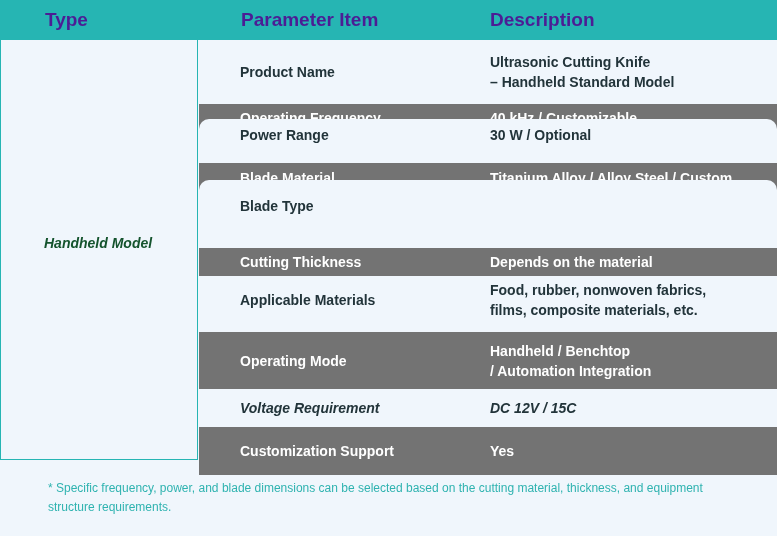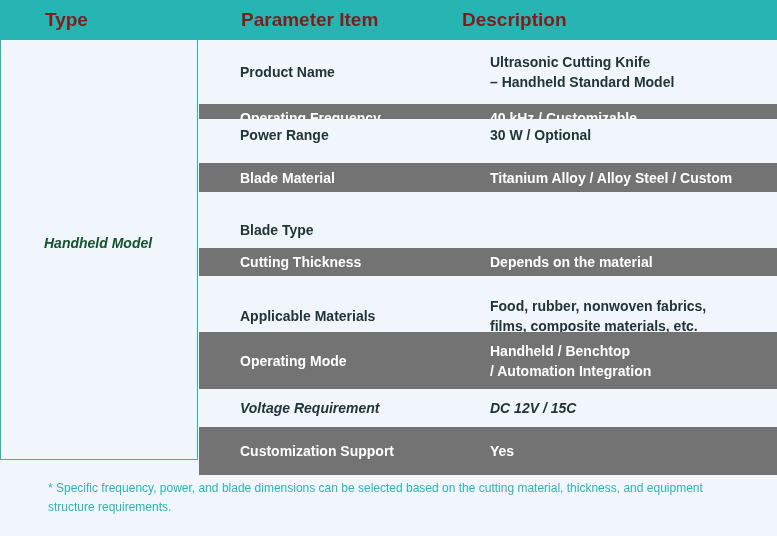--- a/index.html
+++ b/index.html
@@ -1,37 +1,37 @@
 <!DOCTYPE html>
 <html><head>
 <meta charset="utf-8">
 <style>
   html, body { margin:0; padding:0; }
   body { width:777px; height:536px; background:#f0f6fc; font-family:"Liberation Sans","DejaVu Sans",sans-serif; overflow:hidden; position:relative; }
   .header { position:absolute; left:0; top:0; width:777px; height:40px; background:#26b5b3; }
-  .hcell { position:absolute; top:0; height:40px; line-height:40px; font-size:19px; font-weight:bold; color:#7f1d1d; }
+  .hcell { position:absolute; top:0; height:40px; line-height:40px; font-size:19px; font-weight:bold; color:#4c1d95; }
   .left { position:absolute; left:0; top:40px; width:198px; height:420px; border-left:1.5px solid #26b5b3; border-right:1.5px solid #26b5b3; border-bottom:1.5px solid #26b5b3; box-sizing:border-box; background:#f0f6fc; }
   .type-label { position:absolute; left:44px; top:235px; font-size:14px; font-weight:bold; color:#14532d;font-style:italic; }
   .row { position:absolute; left:199px; width:578px; }
   .row.teal { background:#737373; }
-  .row.light { background:#f0f6fc; }
+  .row.light { background:#f0f6fc;border-radius:10px; }
   .cell { position:absolute; top:0; bottom:0; display:flex; align-items:center; font-size:14px; font-weight:bold; line-height:20px; }
   .param { left:41px; width:240px; }
   .desc { left:291px; width:285px; }
   .row.teal .cell { color:#ffffff; }
   .row.light .cell { color:#22343a; }
   .footer { position:absolute; left:48px; top:479px; width:680px; font-size:12px; line-height:19px; color:#2fb3b0; }
 </style>
 </head>
 <body>
 
 <div class="header">
   <div class="hcell" style="left:45px;">Type</div>
   <div class="hcell" style="left:241px;">Parameter Item</div>
-  <div class="hcell" style="left:462px;">Description</div>
+  <div class="hcell" style="left:490px;">Description</div>
 </div>
 
 <div class="left"></div>
 <div class="type-label">Handheld Model</div>
 
 <div class="row light" style="top:40px;height:64px;">
   <div class="cell param">Product Name</div>
   <div class="cell desc" style="white-space:pre-line;">Ultrasonic Cutting Knife
 – Handheld Standard Model</div>
 </div>
@@ -40,28 +40,28 @@
   <div class="cell desc" style="white-space:pre-line;">40 kHz / Customizable</div>
 </div>
 <div class="row light" style="top:119px;height:32px;">
   <div class="cell param">Power Range</div>
   <div class="cell desc" style="white-space:pre-line;">30 W / Optional</div>
 </div>
 <div class="row teal" style="top:163px;height:29px;text-align:right;">
   <div class="cell param">Blade Material</div>
   <div class="cell desc" style="white-space:pre-line;">Titanium Alloy / Alloy Steel / Custom</div>
 </div>
-<div class="row light" style="top:204px;height:52px;">
+<div class="row light" style="top:180px;height:52px;">
   <div class="cell param">Blade Type</div>
 </div>
 <div class="row teal" style="top:248px;height:28px;">
   <div class="cell param">Cutting Thickness</div>
   <div class="cell desc" style="white-space:pre-line;">Depends on the material</div>
 </div>
-<div class="row light" style="top:292px;height:48px;">
+<div class="row light" style="top:276px;height:48px;">
   <div class="cell param">Applicable Materials</div>
   <div class="cell desc" style="white-space:pre-line;">Food, rubber, nonwoven fabrics,
 films, composite materials, etc.</div>
 </div>
 <div class="row teal" style="top:332px;height:57px;">
   <div class="cell param">Operating Mode</div>
   <div class="cell desc" style="white-space:pre-line;">Handheld / Benchtop
 / Automation Integration</div>
 </div>
 <div class="row light" style="top:389px;height:38px;font-style:italic;">

